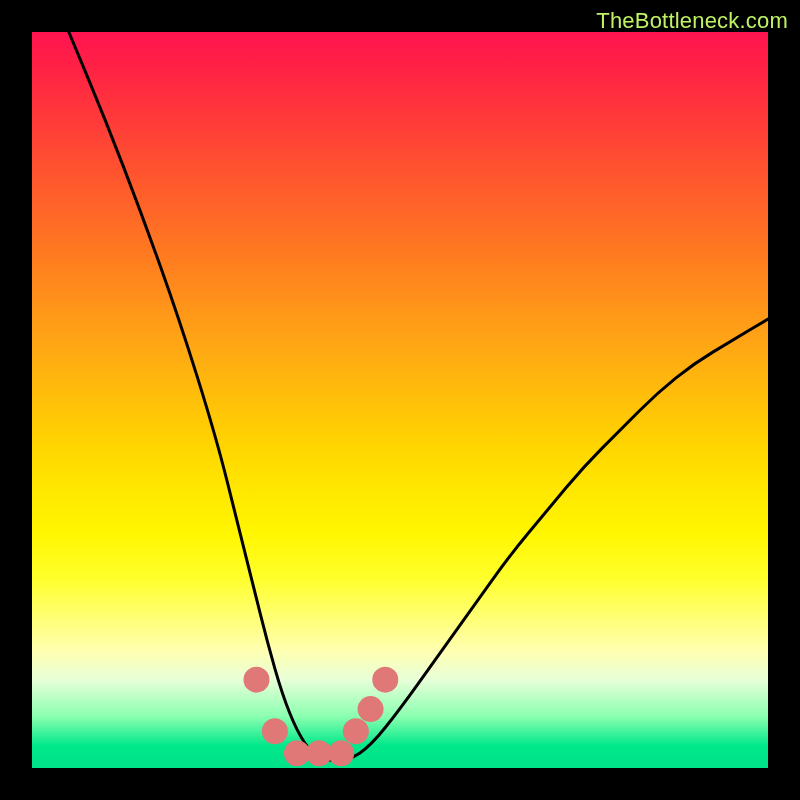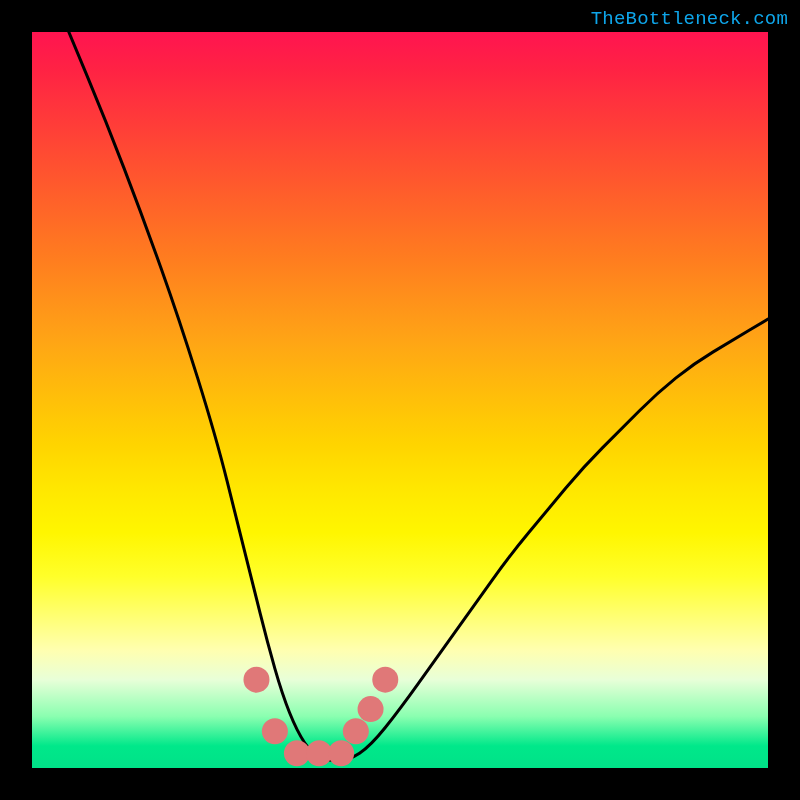--- a/index.html
+++ b/index.html
@@ -32,26 +32,25 @@
       #e8ffd8 88%,
       #8affb0 93%,
       #00e88a 97%,
       #00e288 100%
     );
   }
   .watermark {
     position: absolute;
     top: 8px;
     right: 12px;
-    color: #0ea5e9;
-    font-size: 19px;
+    color: #bef264;
+    font-size: 22px;
     font-weight: 500;
     letter-spacing: 0.2px;
     z-index: 5;
-    font-family: Liberation Mono, monospace;
   }
   svg.curve {
     position: absolute;
     left: 0; top: 0;
     width: 100%; height: 100%;
   }
 </style>
 </head>
 <body>
 

